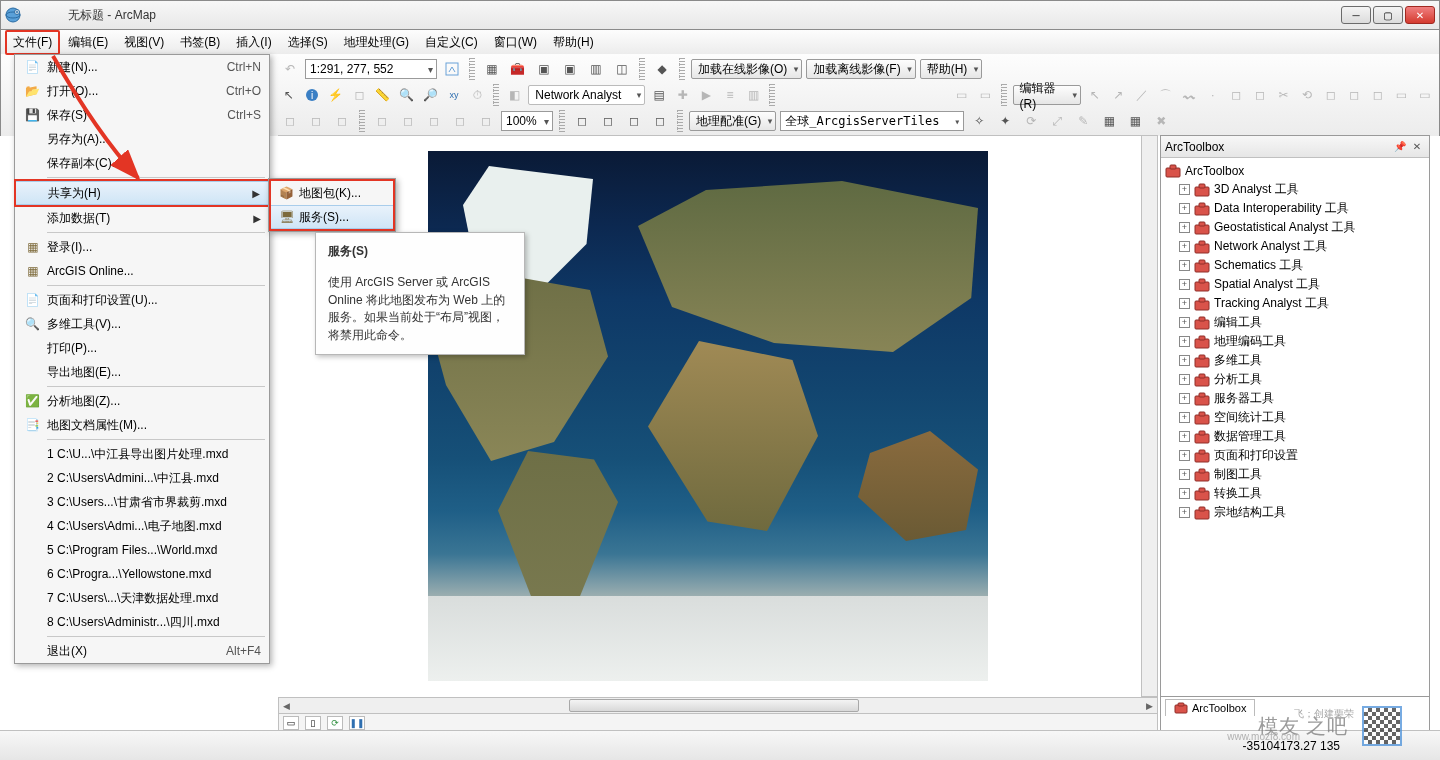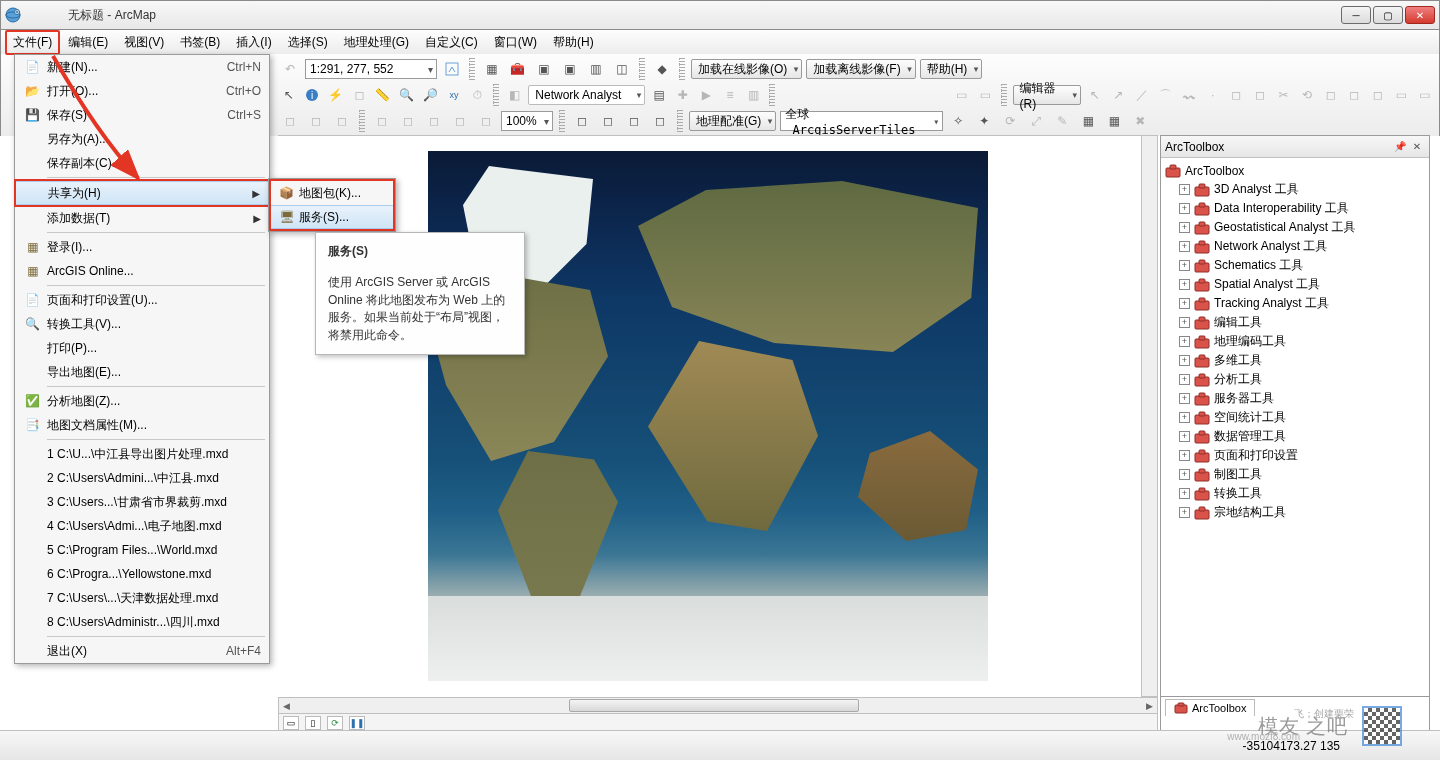--- a/index.html
+++ b/index.html
@@ -209,21 +209,21 @@
     <span class="tbtn dim">◻</span>
     <span class="tbtn dim">◻</span>
     <span class="combo" style="width:52px">100%</span>
     <span class="tsep"></span>
     <span class="tbtn">◻</span>
     <span class="tbtn">◻</span>
     <span class="tbtn">◻</span>
     <span class="tbtn">◻</span>
     <span class="tsep"></span>
     <span class="btndrop">地理配准(G)</span>
-    <span class="combo" style="width:163px;font-family:monospace">全球_ArcgisServerTiles</span>
+    <span class="combo" style="width:184px;font-family:monospace">全球_ArcgisServerTiles</span>
     <span class="tbtn">✧</span>
     <span class="tbtn">✦</span>
     <span class="tbtn dim">⟳</span>
     <span class="tbtn dim">⤢</span>
     <span class="tbtn dim">✎</span>
     <span class="tbtn">▦</span>
     <span class="tbtn">▦</span>
     <span class="tbtn dim">✖</span>
   </div>
 </div>
@@ -513,21 +513,21 @@
       <span class="micon">▦</span>
       <span class="mlabel">ArcGIS Online...</span>
     </div>
     <div class="sep"></div>
     <div class="mi">
       <span class="micon">📄</span>
       <span class="mlabel">页面和打印设置(U)...</span>
     </div>
     <div class="mi">
       <span class="micon">🔍</span>
-      <span class="mlabel">转换工具(V)...</span>
+      <span class="mlabel">多维工具(V)...</span>
     </div>
     <div class="mi">
       <span class="micon"></span>
       <span class="mlabel">打印(P)...</span>
     </div>
     <div class="mi">
       <span class="micon"></span>
       <span class="mlabel">导出地图(E)...</span>
     </div>
     <div class="sep"></div>

